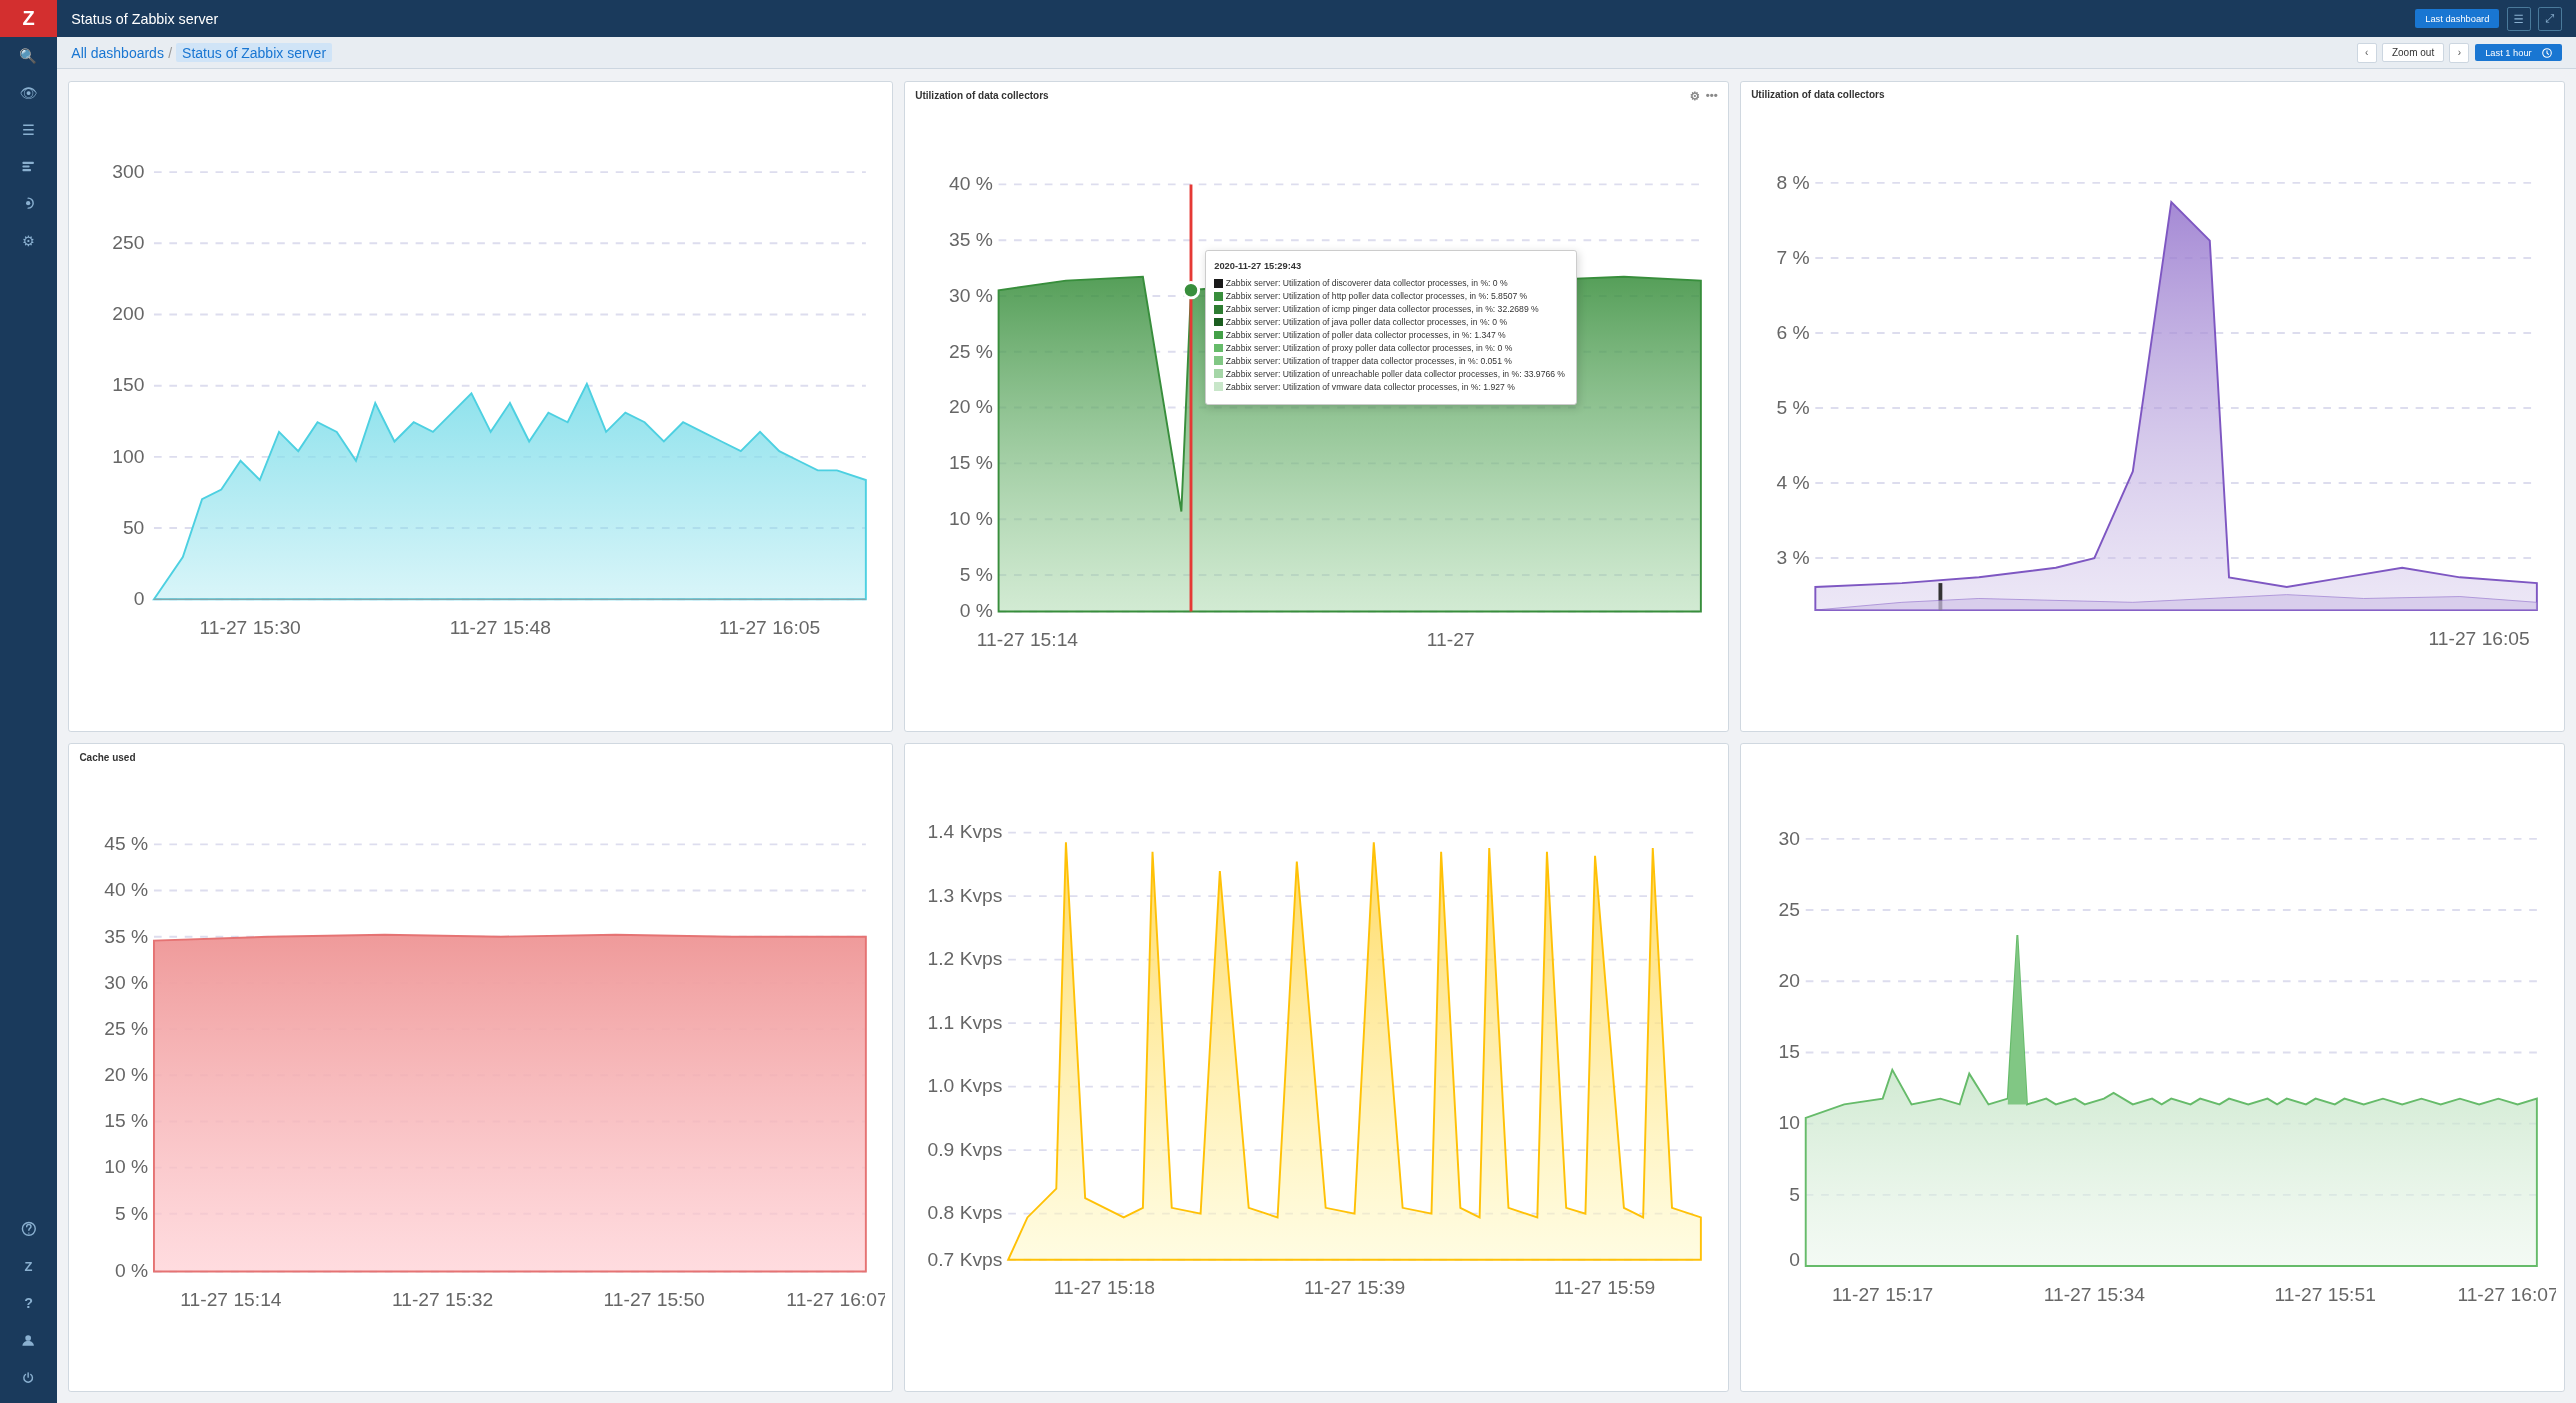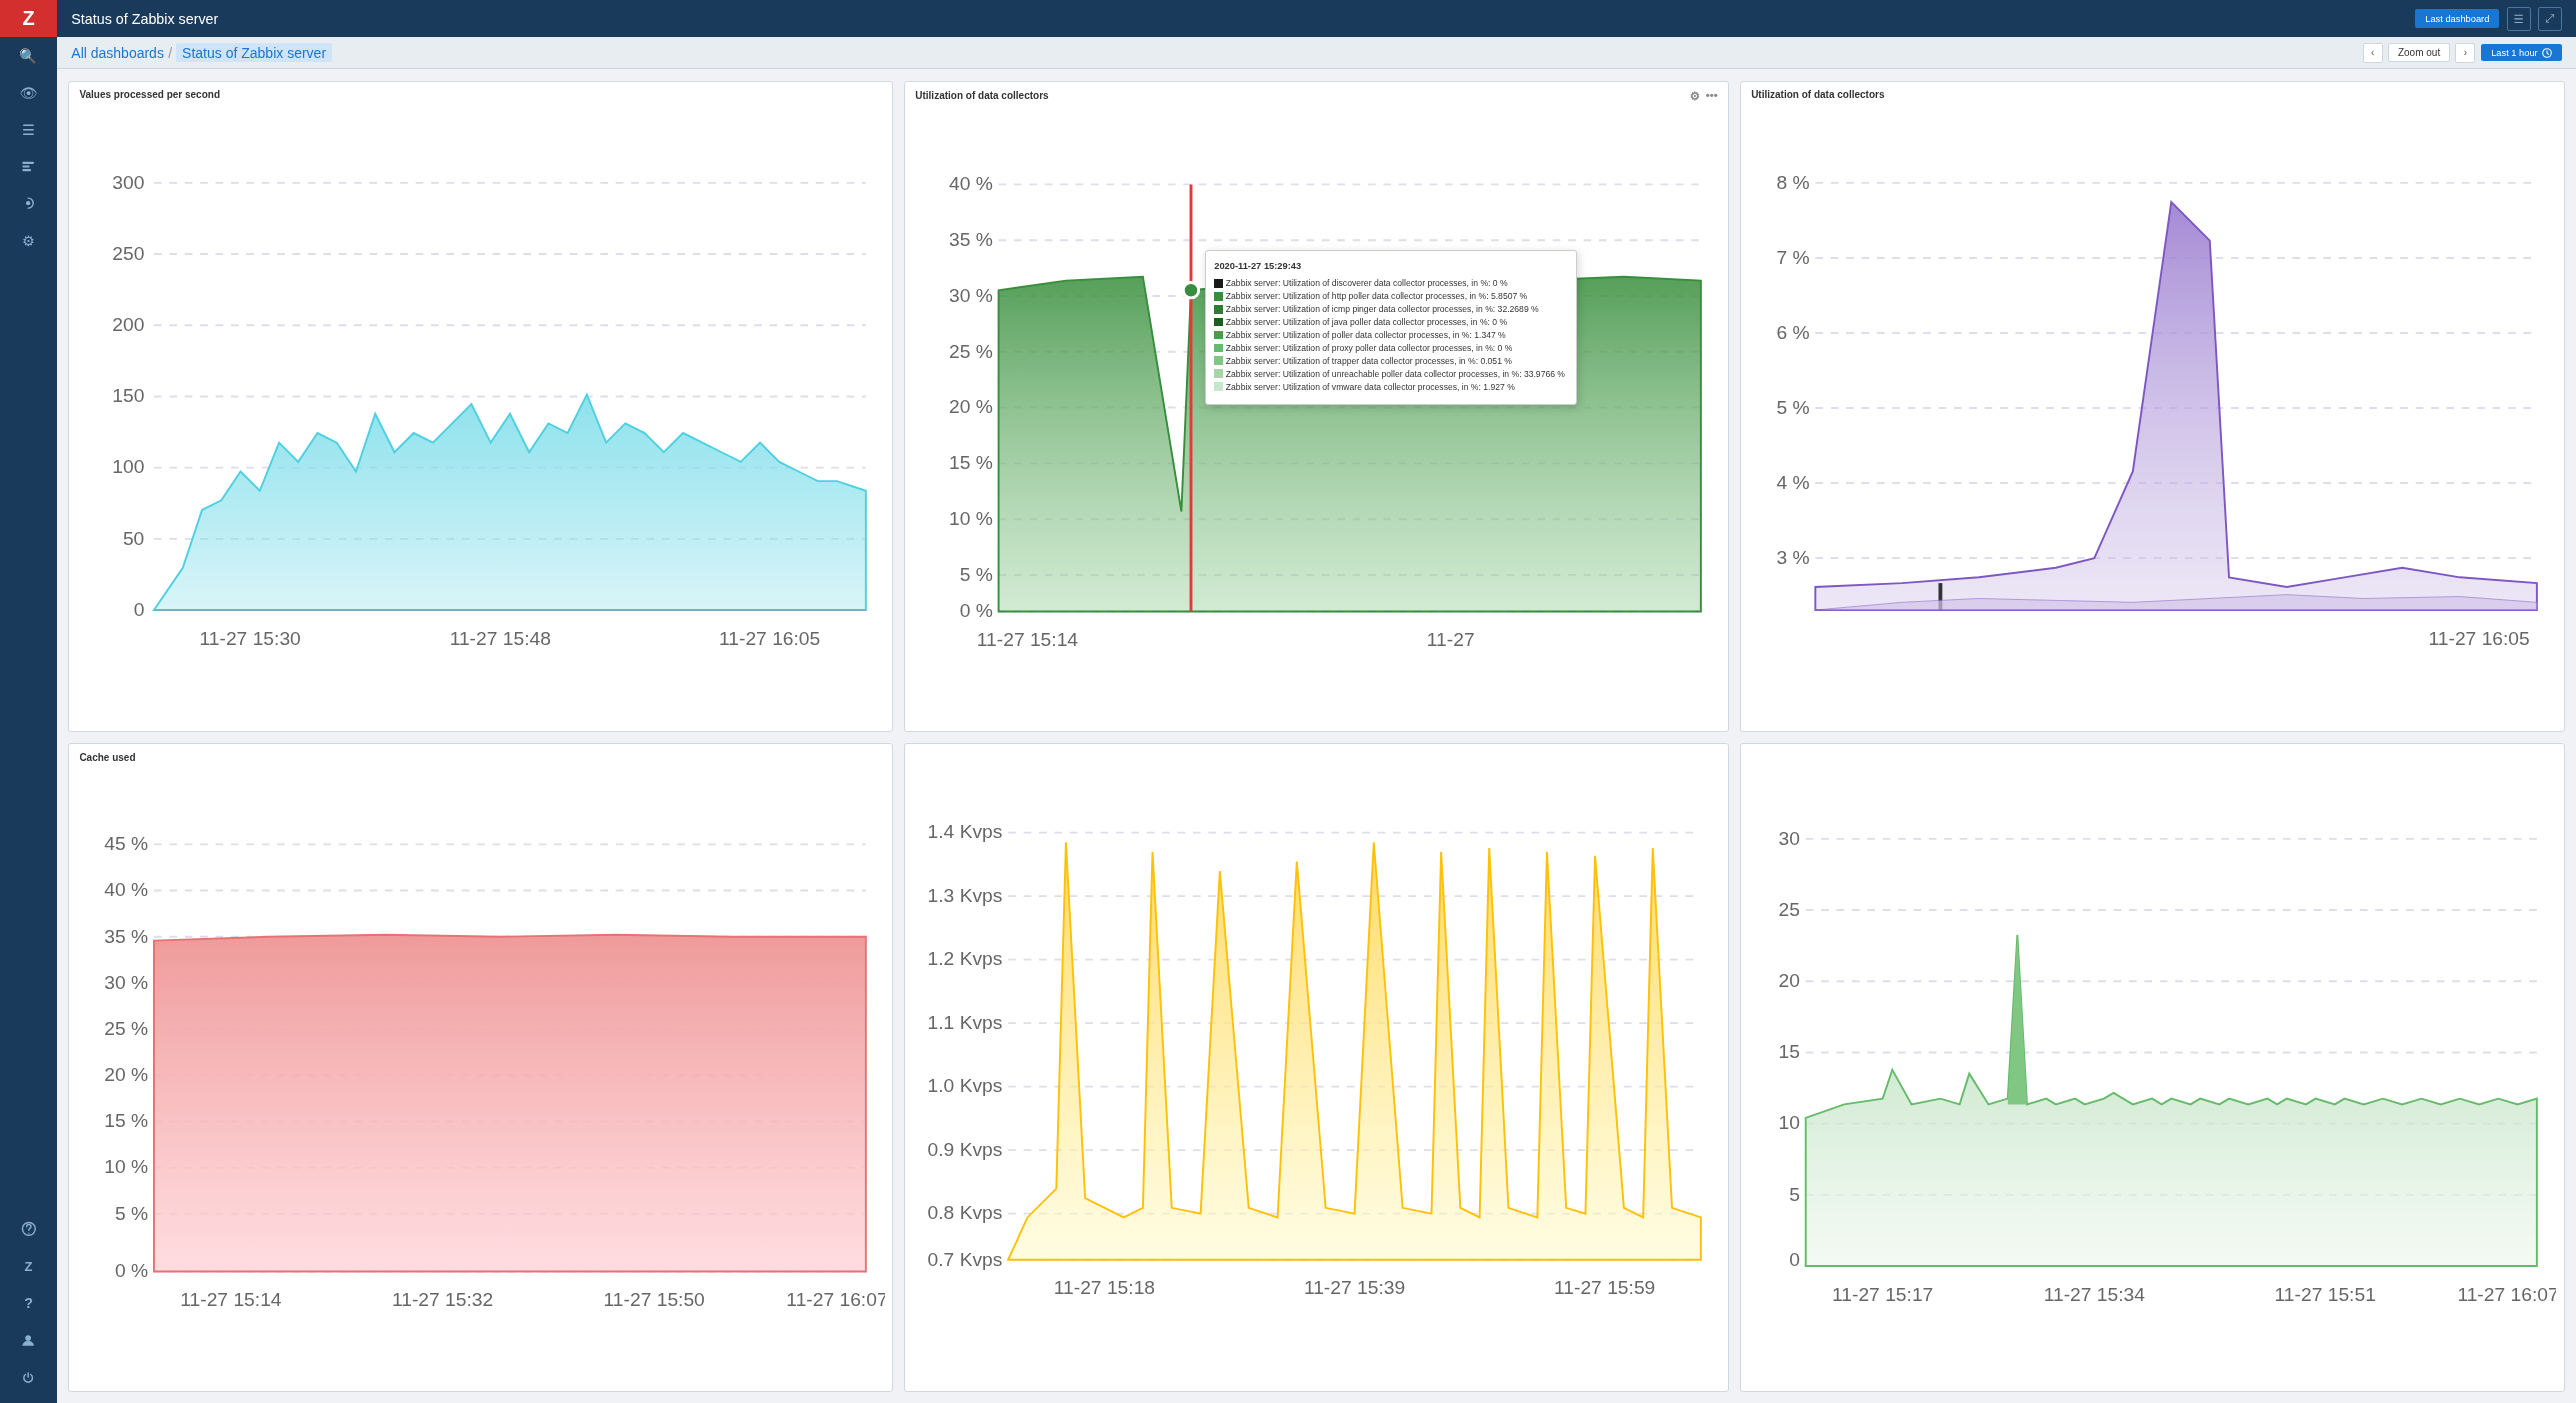--- a/index.html
+++ b/index.html
@@ -147,21 +147,21 @@
     .last-hour-btn {
       background: #1976d2;
       color: white;
       border: none;
       padding: 3.6px 10px;
       border-radius: 2.1px;
       font-size: 9.3px;
       cursor: pointer;
       display: flex;
       align-items: center;
-      gap: 4px;
+      gap: 10px;
     }
 
     
     .dashboard {
       flex: 1;
       overflow-y: auto;
       padding: 11.4px;
       display: grid;
       grid-template-columns: repeat(3, 1fr);
       grid-template-rows: auto auto;
@@ -319,23 +319,20 @@
             <circle cx="7" cy="7" r="6" stroke="white" stroke-width="1.5"></circle>
             <path d="M7 4v3l2 2" stroke="white" stroke-width="1.5" stroke-linecap="round"></path>
           </svg>
       </button>
     </div>
   </div>
 
   <div class="dashboard">
 
     <div class="widget">
-      <div class="widget-header">
-        <span>Values processed per second</span>
-      </div>
       <div class="widget-body">
         <svg class="chart-svg" viewBox="0 0 420 260">
 
           <line x1="40" y1="10" x2="410" y2="10" class="chart-grid-line"></line>
           <line x1="40" y1="47" x2="410" y2="47" class="chart-grid-line"></line>
           <line x1="40" y1="84" x2="410" y2="84" class="chart-grid-line"></line>
           <line x1="40" y1="121" x2="410" y2="121" class="chart-grid-line"></line>
           <line x1="40" y1="158" x2="410" y2="158" class="chart-grid-line"></line>
           <line x1="40" y1="195" x2="410" y2="195" class="chart-grid-line"></line>
           <line x1="40" y1="232" x2="410" y2="232" class="chart-grid-line"></line>

